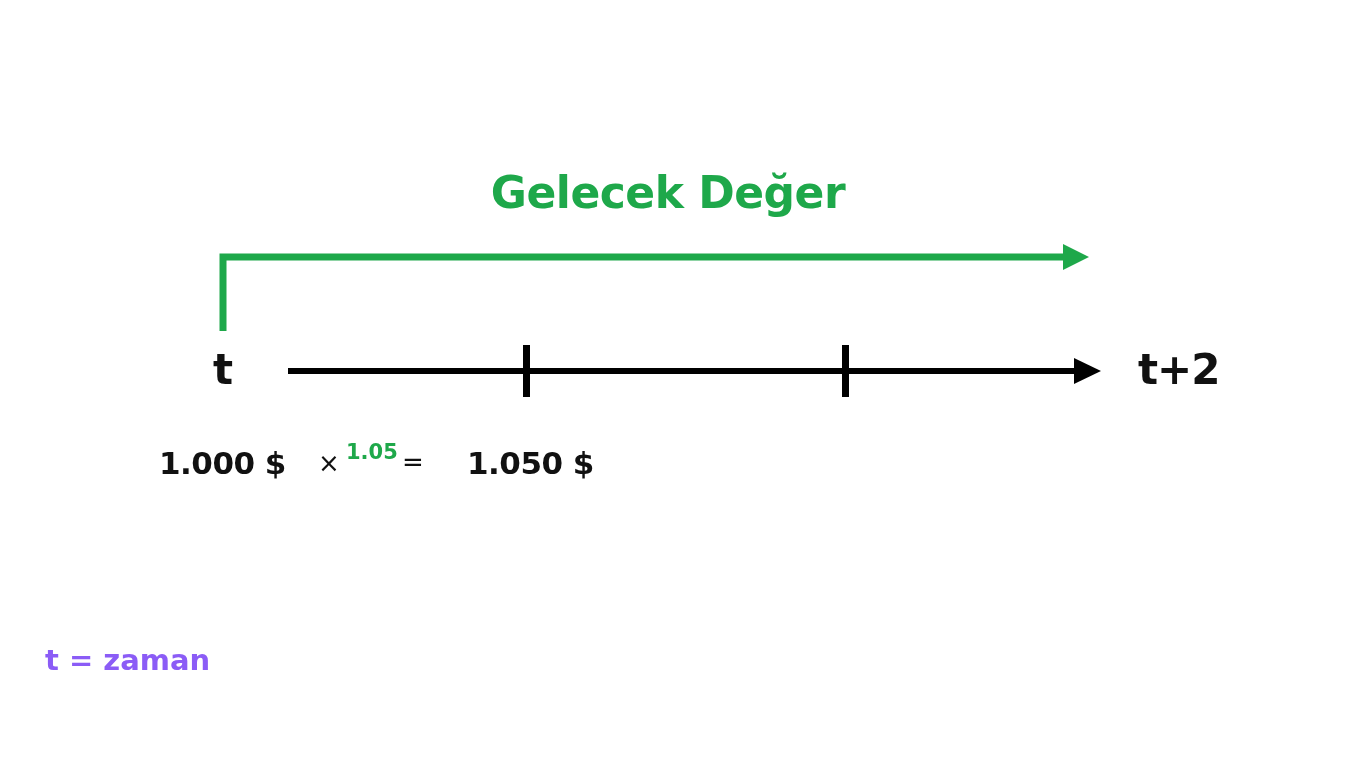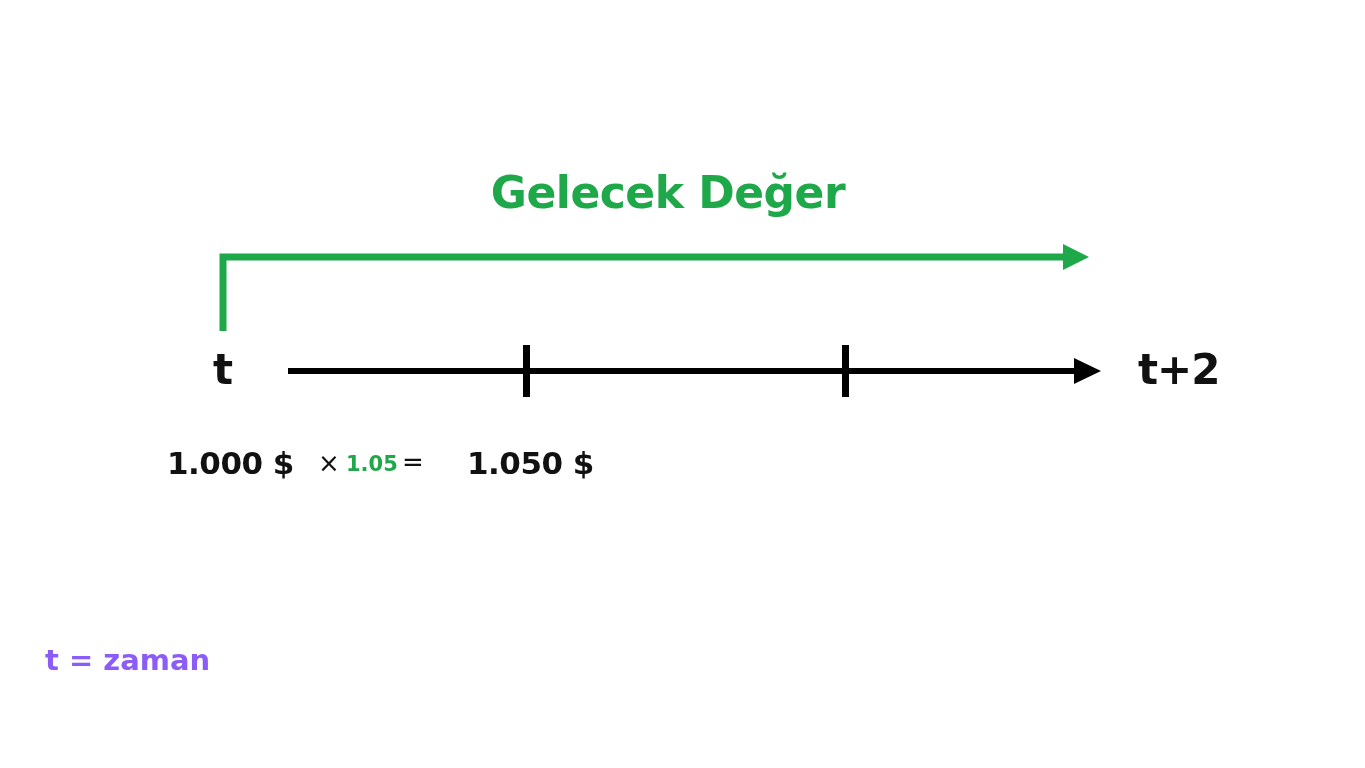--- a/index.html
+++ b/index.html
@@ -82,21 +82,21 @@
     <polygon points="1074,358 1101,371 1074,384" fill="#000000"></polygon>
   </g>
 
   <rect x="523" y="345" width="7" height="52" fill="#000000"></rect>
   <rect x="842" y="345" width="7" height="52" fill="#000000"></rect>
 </svg>
 
 <div class="abs label-big" style="left:213px; top:345px;">t</div>
 <div class="abs label-big" style="left:1138px; top:345px;">t+2</div>
 
-<div class="abs amount" style="left:167px; top:445px;">1.000 $</div>
+<div class="abs amount" style="left:159px; top:445px;">1.000 $</div>
 <div class="abs op" style="left:318px; top:448px;">×</div>
-<div class="abs rate" style="left:346px; top:452px;">1.05</div>
+<div class="abs rate" style="left:346px; top:440px;">1.05</div>
 <div class="abs op" style="left:402px; top:447px;">=</div>
 <div class="abs amount" style="left:467px; top:445px;">1.050 $</div>
 
 <div class="abs legend" style="left:45px; top:641px;">
   <div>t = zaman</div>
 </div>
 
 </body></html>

